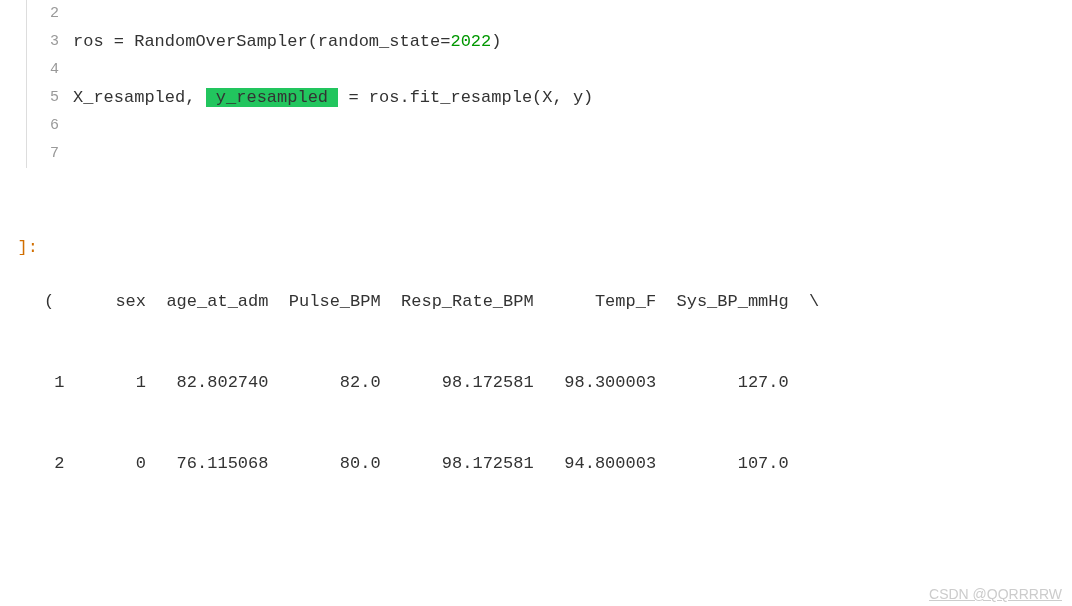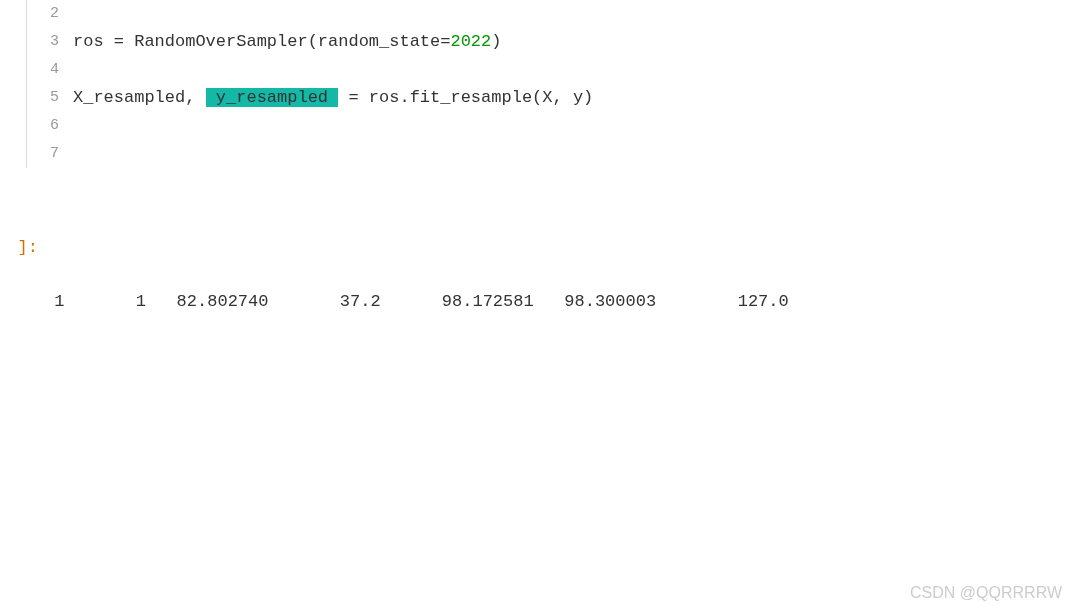--- a/index.html
+++ b/index.html
@@ -36,21 +36,21 @@
     }
     .code-content {
       white-space: pre;
       color: #333;
     }
     .number-literal {
       color: #009700;
       margin-top: 40px;
     }
     .highlight-pink {
-      background-color: #14b8a6;
+      background-color: #22c55e;
     }
     .with-cursor {
       border-right: 1.5px solid #333;
     }
     .output-area {
       margin-top: 12px;
       padding-left: 0;
       font-size: 17px;
       line-height: 27px;
       white-space: pre;
@@ -67,23 +67,24 @@
       text-align: right;
       padding-right: 6px;
     }
     .out-body {
       white-space: pre;
     }
     .watermark {
       position: absolute;
       bottom: 4px;
       right: 10px;
-      font-size: 16px;
+      font-size: 14px;
       color: #ccc;
       font-family: Arial, sans-serif;
+      text-decoration: underline;
     }
   </style>
 </head>
 <body>
 
 <div class="code-area">
   <div class="code-line">
     <span class="line-num">2</span>
     <span class="code-content"></span>
   </div>
@@ -105,21 +106,23 @@
   </div>
   <div class="code-line">
     <span class="line-num">7</span>
   </div>
 </div>
 
 <div class="output-area">
   <div class="out-wrap">
     <div class="out-label-col"><span class="out-label">]:</span></div>
     <div class="out-body">
-      <div> 1       1   82.802740       37.2      98.172581   98.300003        127.0</div>
+      <div>(      sex  age_at_adm  Pulse_BPM  Resp_Rate_BPM      Temp_F  Sys_BP_mmHg  \</div>
+      <div> 1       1   82.802740       82.0      98.172581   98.300003        127.0</div>
+      <div> 2       0   76.115068       80.0      98.172581   94.800003        107.0</div>
       
       
       
       
       
       
       
       
     </div>
   </div>

